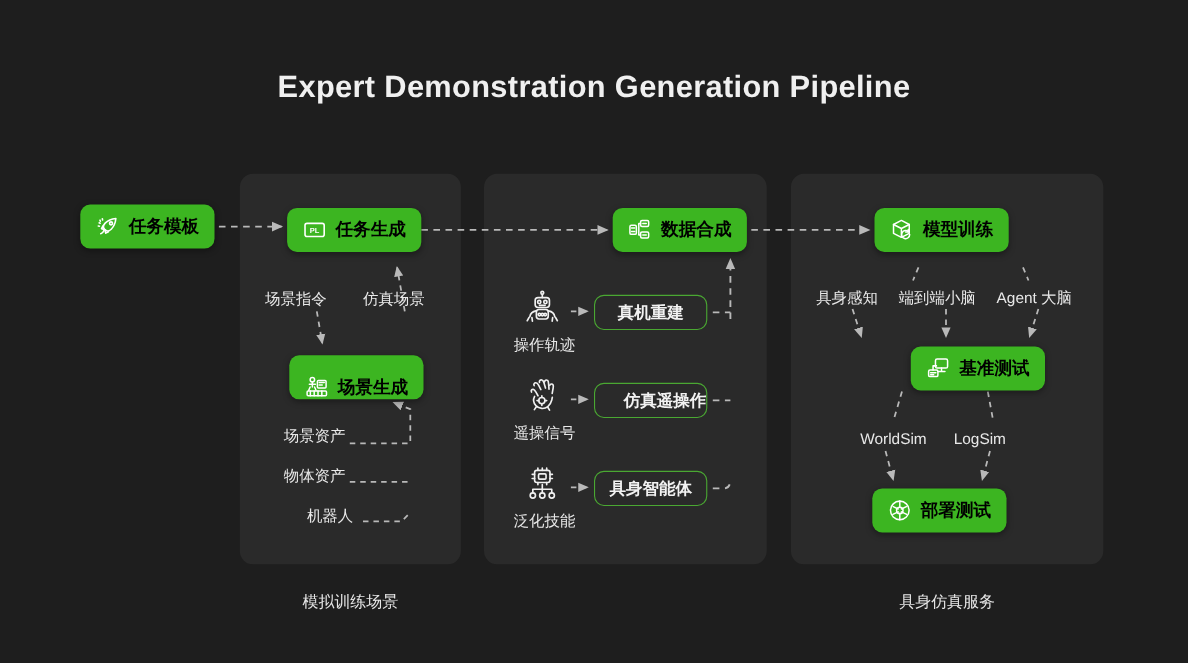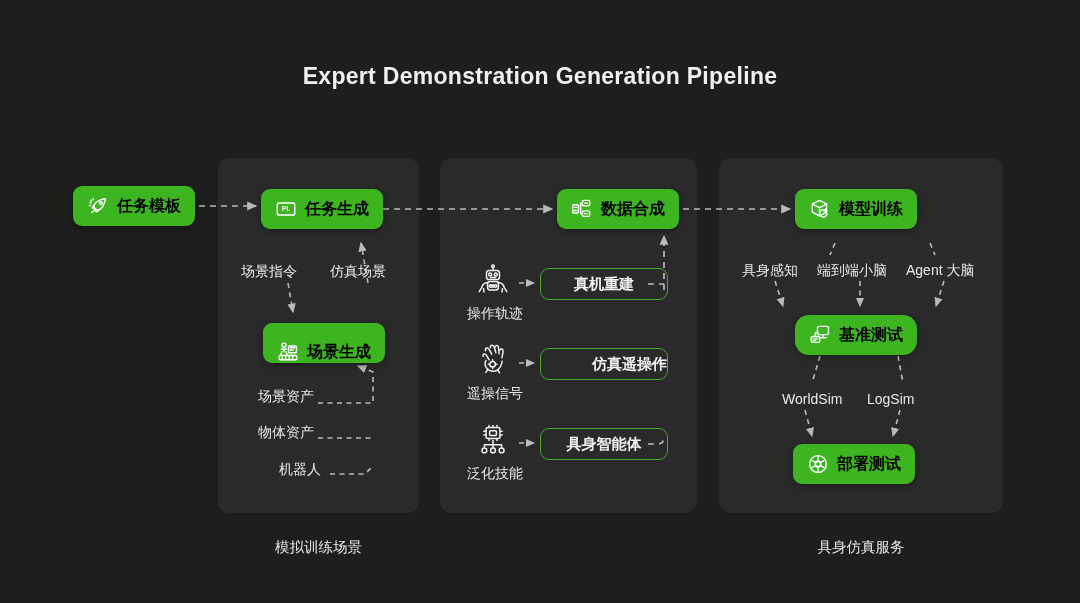--- a/index.html
+++ b/index.html
@@ -7,21 +7,21 @@
     width: 1080px; height: 603px;
     background: #1e1e1e;
     font-family: "Liberation Sans", "DejaVu Sans", sans-serif;
     overflow: hidden;
   }
   #stage { position: relative; width: 1080px; height: 603px; }
 
   .page-title {
     position: absolute; left: 0; top: 63px; width: 1080px;
     text-align: center;
-    font-size: 23px; font-weight: 600; color: #f0f0f0;
+    font-size: 28px; font-weight: 600; color: #f0f0f0;
     letter-spacing: .3px;
   }
 
   .panel {
     position: absolute;
     background: #2a2a2a;
     border-radius: 12px;
   }
   #panel-1 { left: 218px; top: 158px; width: 201px; height: 355px; }
   #panel-2 { left: 440px; top: 158px; width: 257px; height: 355px; }
@@ -50,30 +50,30 @@
     box-shadow: 0 2px 6px rgba(0,0,0,.35);
   }
   .node .glyph { width: 22px; height: 22px; display: block; flex: 0 0 auto; }
   .node .glyph svg { width: 22px; height: 22px; display: block; }
 
   #node-task-template { left: 73px; top: 186px; }
   #node-task-gen      { left: 261px; top: 189px; }
   #node-scene-gen     { left: 263px; top: 323px; align-items: flex-end; }
   #node-data-synth    { left: 557px; top: 189px; }
   #node-model-train   { left: 795px; top: 189px; }
-  #node-benchmark     { left: 795px; top: 315px; border-radius: 14px; }
+  #node-benchmark     { left: 828px; top: 315px; }
   #node-deploy        { left: 793px; top: 444px; }
 
   
   .obox {
     position: absolute;
     display: flex; align-items: center; justify-content: center;
     border: 1.6px solid #4aa832;
     border-radius: 9px;
-    height: 32px; width: 128px;
+    height: 32px; width: 103px;
     color: #f2f2f2; font-size: 15px; font-weight: 600;
     white-space: nowrap;
     background: transparent;
   }
   #obox-real-rebuild { left: 540px; top: 268px; }
   #obox-sim-teleop   { left: 540px; top: 348px; justify-content: flex-end; }
   #obox-embodied     { left: 540px; top: 428px; }
 
   
   .slabel {

